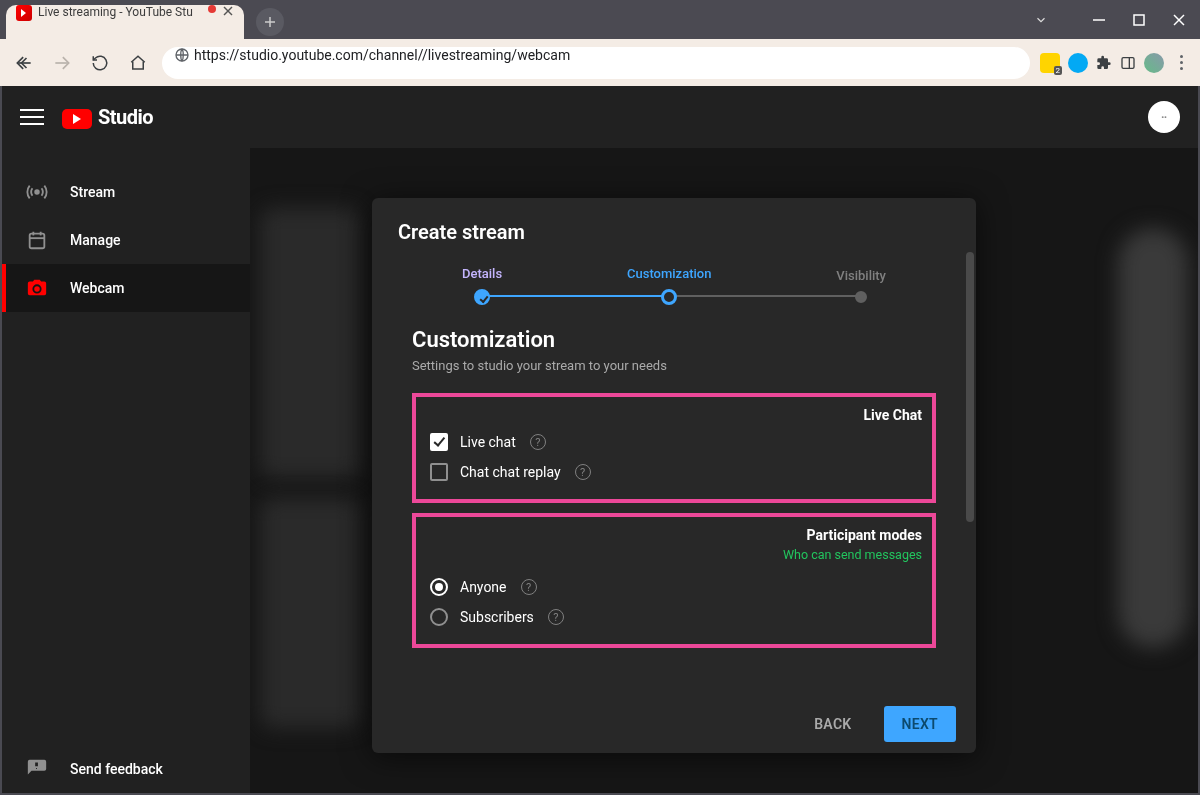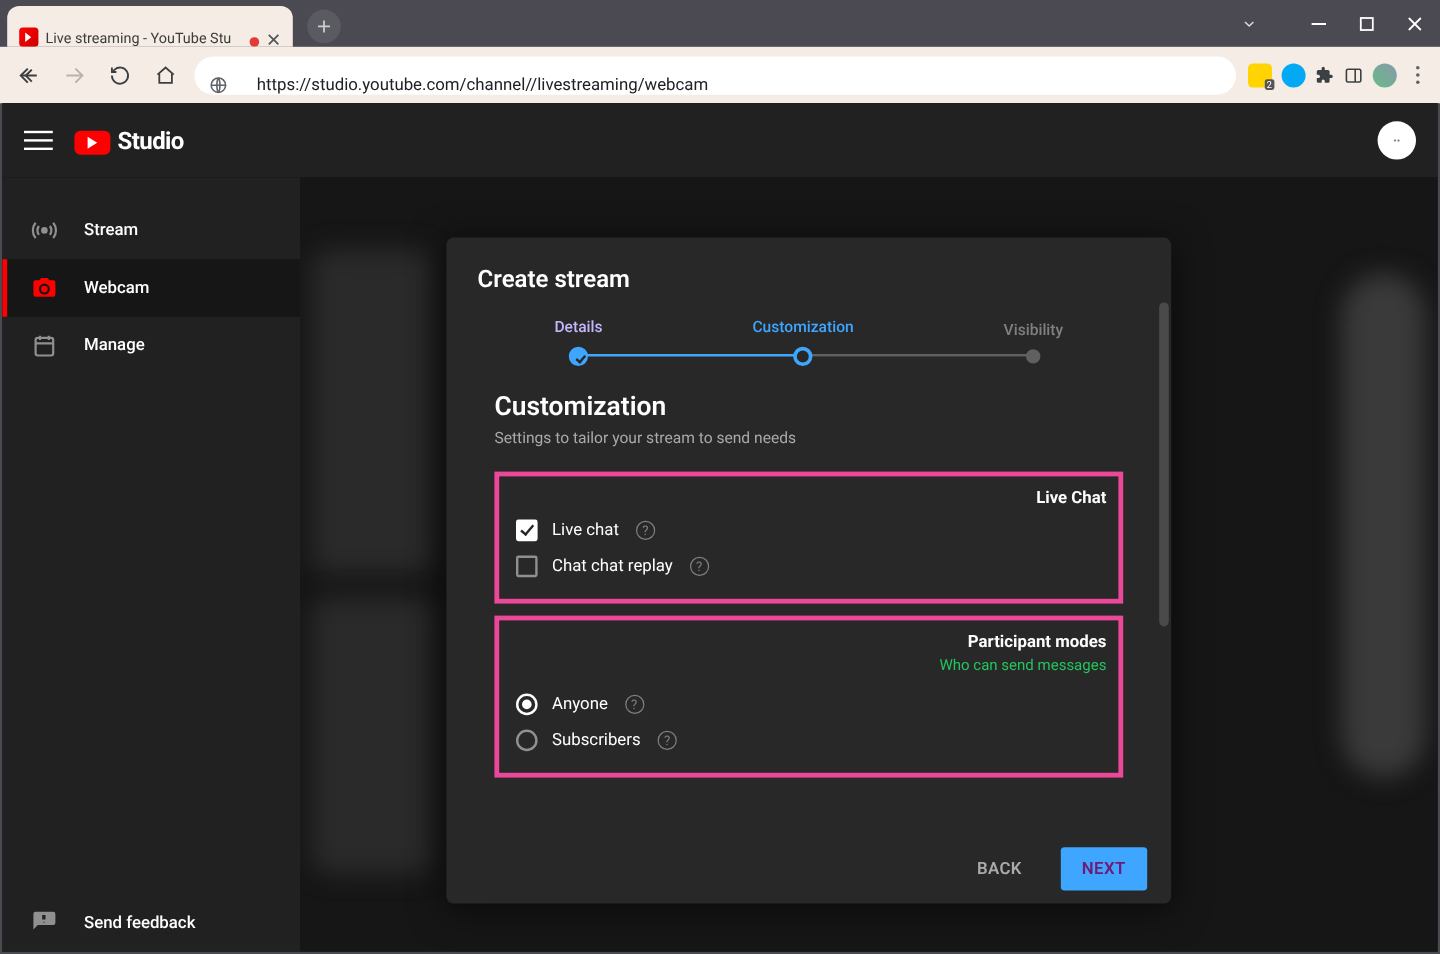--- a/index.html
+++ b/index.html
@@ -3,32 +3,32 @@
 <meta charset="utf-8">
 <style>
   * { box-sizing: border-box; margin: 0; padding: 0; }
   html, body { width: 1200px; height: 795px; font-family: Roboto, Arial, sans-serif; overflow: hidden; background: #4a4a52; }
   
   .window-controls { height: 40px; background: #4b4a52; display: flex; align-items: center; justify-content: flex-end; padding: 0 14px; gap: 26px; color: #fff; }
   .window-controls svg { width: 14px; height: 14px; }
   .wc-chev { margin-right: auto; margin-left: 1020px; }
   
   .tab-strip { position: absolute; top: 5px; left: 6px; height: 34px; display: flex; align-items: flex-end; }
-  .tab { width: 238px; height: 34px; background: #f4ece5; border-top-left-radius: 10px; border-top-right-radius: 10px; display: flex; align-items: flex-end; padding: 0 10px; gap: 6px; font-size: 12px; color: #3c3c3c; }
+  .tab { width: 238px; height: 34px; background: #f4ece5; border-top-left-radius: 10px; border-top-right-radius: 10px; display: flex; align-items: flex-start; padding: 0 10px; gap: 6px; font-size: 12px; color: #3c3c3c; }
   .tab .favicon { width: 16px; height: 16px; background: linear-gradient(135deg,#ff0000,#cc0000); border-radius: 3px; position: relative; }
   .tab .favicon::after { content:""; position:absolute; left:5px; top:4px; border-left:5px solid #fff; border-top:4px solid transparent; border-bottom:4px solid transparent; }
   .tab .title { flex: 1; white-space: nowrap; overflow: hidden; text-overflow: ellipsis; }
   .tab .rec-dot { width: 8px; height: 8px; background: #e53935; border-radius: 50%; }
   .tab .close { width: 12px; height: 12px; display:flex; align-items:center; justify-content:center; }
   .newtab { width: 28px; height: 28px; background: #5a5a62; border-radius: 50%; display:flex; align-items:center; justify-content:center; margin-left: 12px; margin-bottom: 3px; color:#d0d0d0; }
   
   .toolbar { position:absolute; top:39px; left:0; right:0; height:47px; background:#f4ece5; display:flex; align-items:center; padding:0 10px; gap:10px; }
   .nav-btn { width:28px; height:28px; display:flex; align-items:center; justify-content:center; color:#5f6368; }
   .nav-btn.disabled { color:#b9b2ab; }
-  .omnibox { flex:1; height:32px; background:#fff; border-radius:16px; display:flex; align-items:flex-end; padding:0 12px; gap:24px; color:#202124; font-size:14px; }
+  .omnibox { flex:1; height:32px; background:#fff; border-radius:16px; display:flex; align-items:flex-start; padding:0 12px; gap:4px; color:#202124; font-size:14px; }
   .omnibox .globe { color:#5f6368; }
   .omnibox .url { flex:1; white-space:nowrap; overflow:hidden; }
   .ext-icons { display:flex; align-items:center; gap:8px; }
   .ext { width:20px; height:20px; border-radius:4px; }
   .ext.y { background:#ffd400; position:relative; }
   .ext.y::after{content:"2"; position:absolute; right:-2px; bottom:-2px; background:#555; color:#fff; font-size:8px; padding:0 2px; border-radius:2px;}
   .ext.b { background:#03a9f4; border-radius:50%; }
   .ext.p { width:16px; height:16px; }
   .avatar-sm { width:20px; height:20px; border-radius:50%; background:linear-gradient(45deg,#6b8,#89a); }
   .dots3 { width:18px; height:18px; display:flex; flex-direction:column; justify-content:center; align-items:center; gap:3px; }
@@ -89,21 +89,21 @@
   .rdo { width:18px; height:18px; border:2px solid #909090; border-radius:50%; display:flex; align-items:center; justify-content:center;}
   .rdo.sel { border-color:#fff;}
   .rdo.sel::after{content:""; width:8px; height:8px; background:#fff; border-radius:50%;}
   .help { width:16px; height:16px; border:1.5px solid #808080; border-radius:50%; color:#808080; font-size:11px; display:flex; align-items:center; justify-content:center; margin-left:2px;}
 
   .scroll-ind { position:absolute; right:2px; top:54px; width:8px; height:270px; background:#4a4a4a; border-radius:4px; }
 
   .modal-footer { height:58px; display:flex; align-items:center; justify-content:flex-end; gap:14px; padding:0 20px;}
   .btn { height:36px; padding:0 18px; border-radius:3px; font-size:14px; font-weight:600; display:flex; align-items:center; letter-spacing:0.3px;}
   .btn.secondary { color:#aaaaaa; }
-  .btn.primary { background:#3ea6ff; color:#701a75; }
+  .btn.primary { background:#3ea6ff; color:#0c4a6e; }
 
   svg { display:block; }
 </style>
 </head>
 <body>
 
 <div class="window-controls">
   <svg class="wc-chev" viewBox="0 0 24 24" fill="none" stroke="#ddd" stroke-width="2">
       <polyline points="6 9 12 15 18 9"></polyline>
     </svg>
@@ -215,39 +215,39 @@
     <div class="sidebar">
       <div class="side-item">
         <span class="icn">
           <svg width="22" height="22" viewBox="0 0 24 24" fill="none" stroke="currentColor" stroke-width="2">
               <circle cx="12" cy="12" r="2" fill="currentColor"></circle>
               <path d="M7 8a7 7 0 0 0 0 8M17 8a7 7 0 0 1 0 8M4 5a11 11 0 0 0 0 14M20 5a11 11 0 0 1 0 14"></path>
             </svg>
         </span>
         <span>Stream</span>
       </div>
-      <div class="side-item active">
-        <span class="icn">
-          <svg width="22" height="22" viewBox="0 0 24 24" fill="currentColor">
-              <path d="M9 3l-1.5 2H4a2 2 0 0 0-2 2v11a2 2 0 0 0 2 2h16a2 2 0 0 0 2-2V7a2 2 0 0 0-2-2h-3.5L15 3H9zm3 5a5 5 0 1 1 0 10 5 5 0 0 1 0-10zm0 2a3 3 0 1 0 0 6 3 3 0 0 0 0-6z"></path>
-            </svg>
-        </span>
-        <span>Webcam</span>
-      </div>
       <div class="side-item">
         <span class="icn">
           <svg width="22" height="22" viewBox="0 0 24 24" fill="none" stroke="currentColor" stroke-width="2">
               <rect x="4" y="5" width="16" height="16" rx="2"></rect>
               <line x1="4" y1="10" x2="20" y2="10"></line>
               <line x1="8" y1="3" x2="8" y2="7"></line>
               <line x1="16" y1="3" x2="16" y2="7"></line>
             </svg>
         </span>
         <span>Manage</span>
       </div>
+      <div class="side-item active">
+        <span class="icn">
+          <svg width="22" height="22" viewBox="0 0 24 24" fill="currentColor">
+              <path d="M9 3l-1.5 2H4a2 2 0 0 0-2 2v11a2 2 0 0 0 2 2h16a2 2 0 0 0 2-2V7a2 2 0 0 0-2-2h-3.5L15 3H9zm3 5a5 5 0 1 1 0 10 5 5 0 0 1 0-10zm0 2a3 3 0 1 0 0 6 3 3 0 0 0 0-6z"></path>
+            </svg>
+        </span>
+        <span>Webcam</span>
+      </div>
       <div class="side-spacer"></div>
       <div class="side-item">
         <span class="icn">
           <svg width="22" height="22" viewBox="0 0 24 24" fill="currentColor">
               <path d="M20 2H4a2 2 0 0 0-2 2v14l4-4h14a2 2 0 0 0 2-2V4a2 2 0 0 0-2-2zM12 12h-1v-1h1v1zm1-3h-3V5h3v4z"></path>
             </svg>
         </span>
         <span>Send feedback</span>
       </div>
     </div>
@@ -275,21 +275,21 @@
             <span class="dot"></span>
           </div>
           <div class="step">
             <span class="lbl next">Visibility</span>
             <span class="dot next"></span>
           </div>
         </div>
 
         <div class="modal-body">
           <div class="sec-title">Customization</div>
-          <div class="sec-sub">Settings to tailor your stream to send needs</div>
+          <div class="sec-sub">Settings to studio your stream to your needs</div>
 
           <div class="group highlight">
             <div class="group-title">Live Chat</div>
             <div class="opt">
               <span class="cbx checked"></span>
               <span>Live chat</span>
               <span class="help">?</span>
             </div>
             <div class="opt">
               <span class="cbx"></span>

